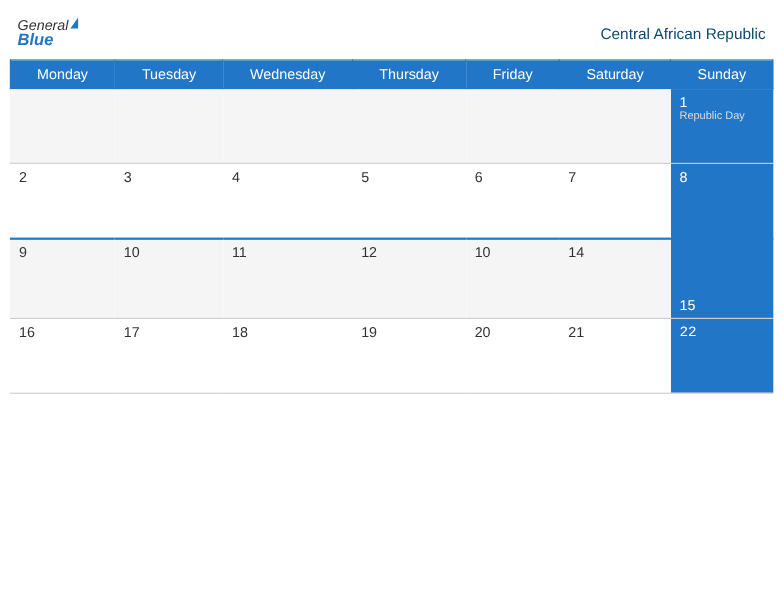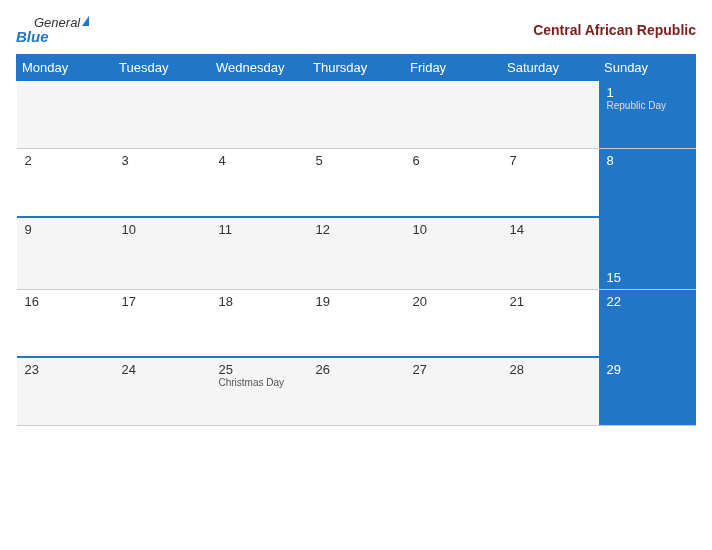--- a/index.html
+++ b/index.html
@@ -32,44 +32,42 @@
     }
     .logo-blue {
       font-size: 15px;
       color: #2176c7;
       font-style: italic;
       font-weight: bold;
     }
     .logo-row {
       display: flex;
       align-items: flex-start;
-      margin-left: 18px;
     }
     .title {
       font-size: 32px;
       color: #333;
       font-weight: normal;
       text-align: center;
     }
     .country {
       font-size: 14px;
-      color: #7f1d1d;
+      color: #0c4a6e;
       text-align: right;
-      font-weight: bold;
     }
     .calendar {
       width: 100%;
       border-collapse: collapse;
     }
     .calendar th {
       background-color: #2176c7;
       color: #fff;
       font-size: 13px;
       font-weight: normal;
-      padding: 5px 5px;
+      padding: 5px 24px;
       text-align: left;
       border: 1px solid #2176c7;
       margin-left: 18px;
     }
     .calendar td {
       vertical-align: top;
       padding: 4px 8px;
       width: calc(100% / 7);
       height: 68px;
       border-bottom: 1px solid #ccc;
@@ -196,41 +194,17 @@
         <td>
           <span class="day-num">19</span>
         </td>
         <td>
           <span class="day-num">20</span>
         </td>
         <td>
           <span class="day-num">21</span>
         </td>
         <td style="background-color: rgb(33, 118, 199); color: rgb(255, 255, 255);">
-          <span class="day-num" style="color: rgb(255, 255, 255);">22</span>
-        </td>
-      </tr>
-      <tr class="row-blue-top">
-        <td>
-          <span class="day-num">23</span>
-        </td>
-        <td>
-          <span class="day-num">24</span>
-        </td>
-        <td>
-          <span class="day-num">25</span>
-          <span class="holiday">Christmas Day</span>
-        </td>
-        <td>
-          <span class="day-num">26</span>
-        </td>
-        <td>
-          <span class="day-num">27</span>
-        </td>
-        <td>
-          <span class="day-num">28</span>
-        </td>
-        <td style="background-color: rgb(33, 118, 199); color: rgb(255, 255, 255);">
-          <span class="day-num" style="color: rgb(255, 255, 255);">29</span>
+          <span class="day-num" style="color: rgb(255, 255, 255); font-family: Liberation Mono, monospace;">22</span>
         </td>
       </tr>
     </tbody>
 </table>
 
 </body></html>

